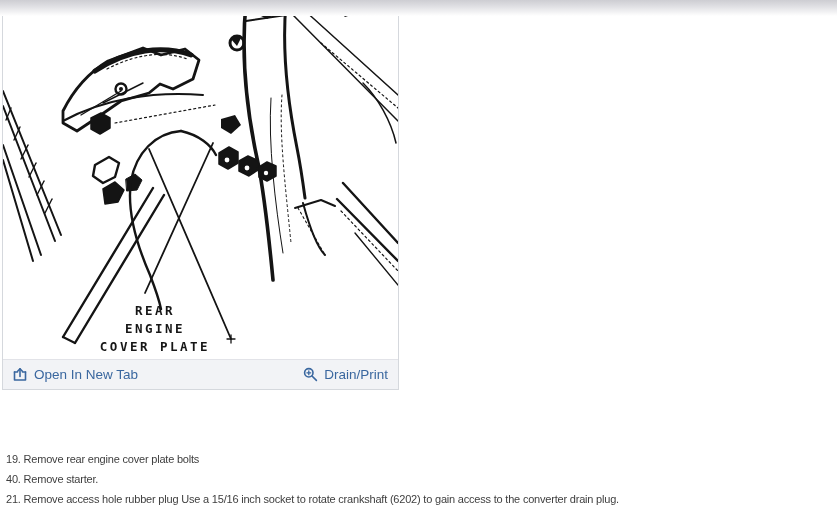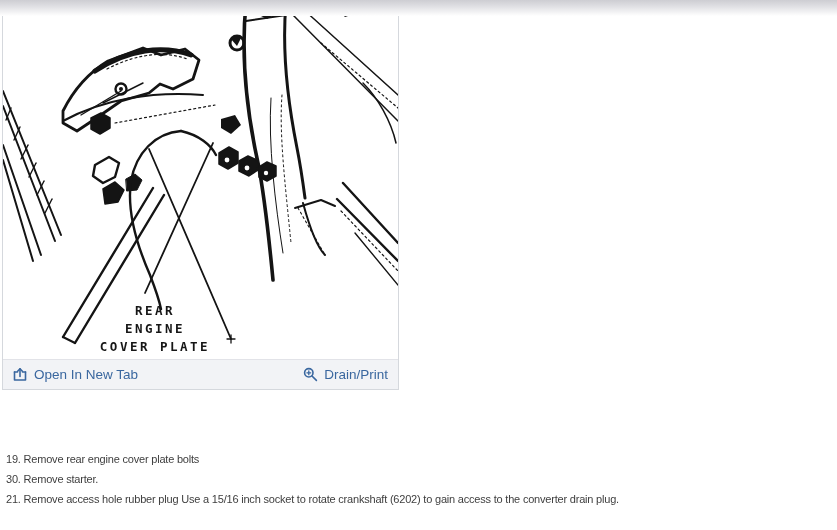--- a/index.html
+++ b/index.html
@@ -162,17 +162,17 @@
           <path d="M9,9 L13.4,13.4"></path>
           <path d="M3.9,5.8 L7.7,5.8 M5.8,3.9 L5.8,7.7" stroke-width="1.3"></path>
         </svg>
         <span>Drain/Print</span>
       </a>
     </div>
   </div>
 
   <div class="steps">
     <span class="step-line">19. Remove rear engine cover plate bolts</span>
-    <span class="step-line">30. Remove starter.</span>
+    <span class="step-line">40. Remove starter.</span>
     <span class="step-line">21. Remove access hole rubber plug Use a 15/16 inch socket to rotate crankshaft (6202) to gain access to the converter drain plug.</span>
   </div>
 
 </div>
 
 </body></html>

